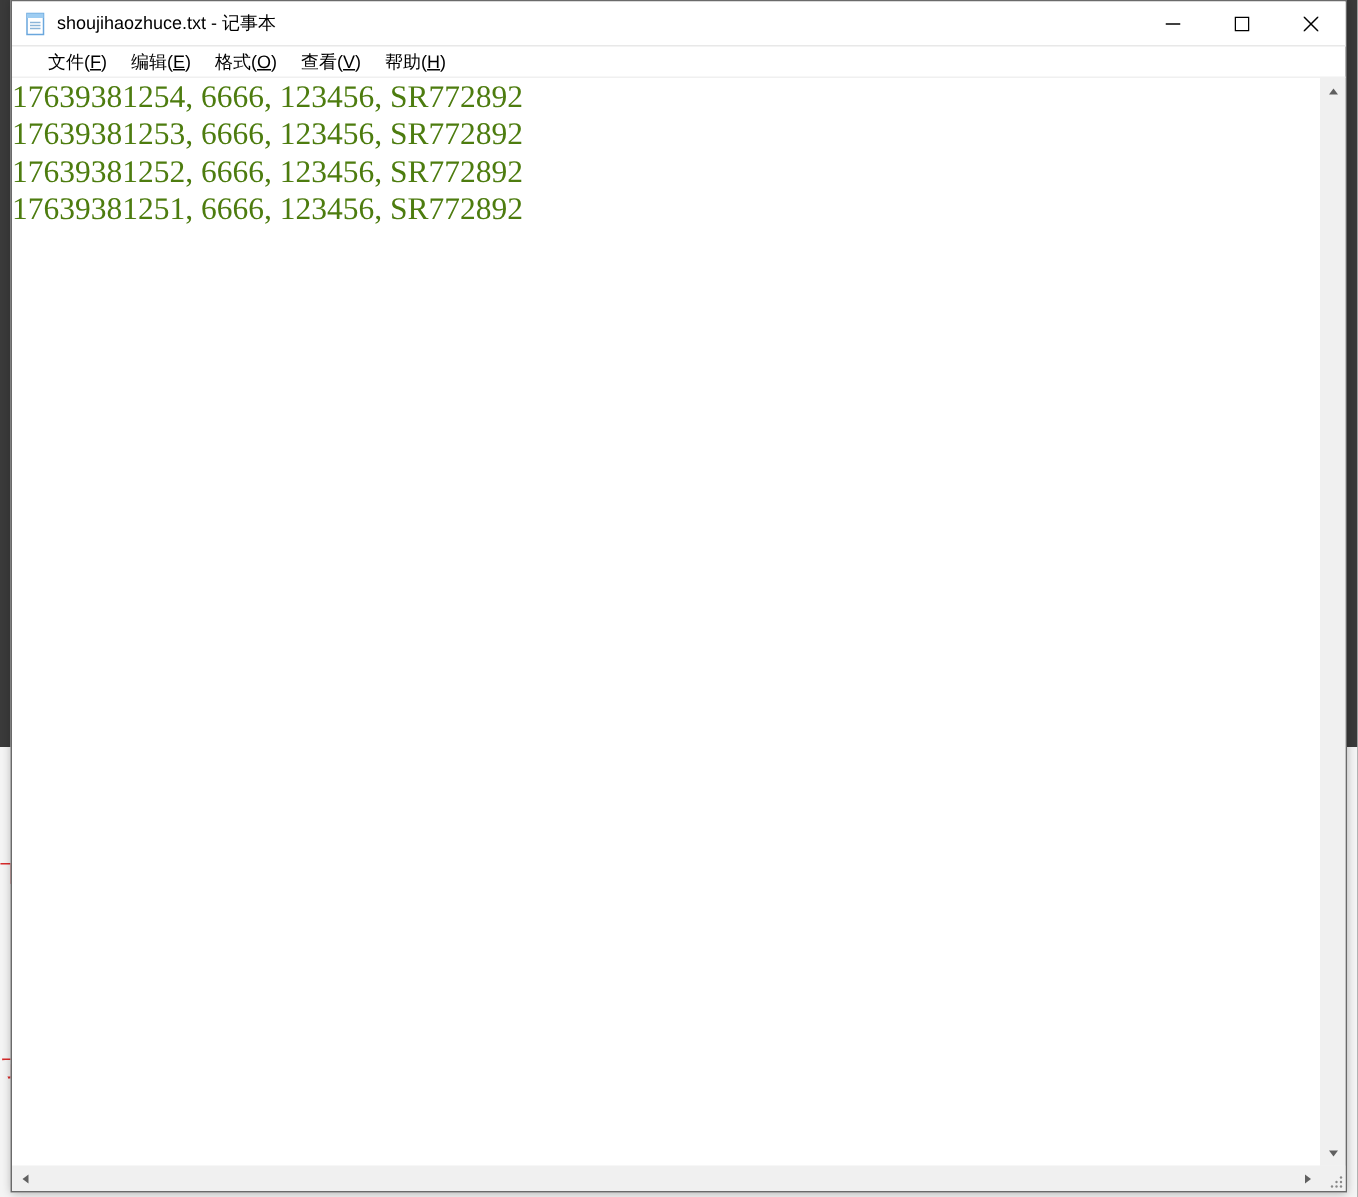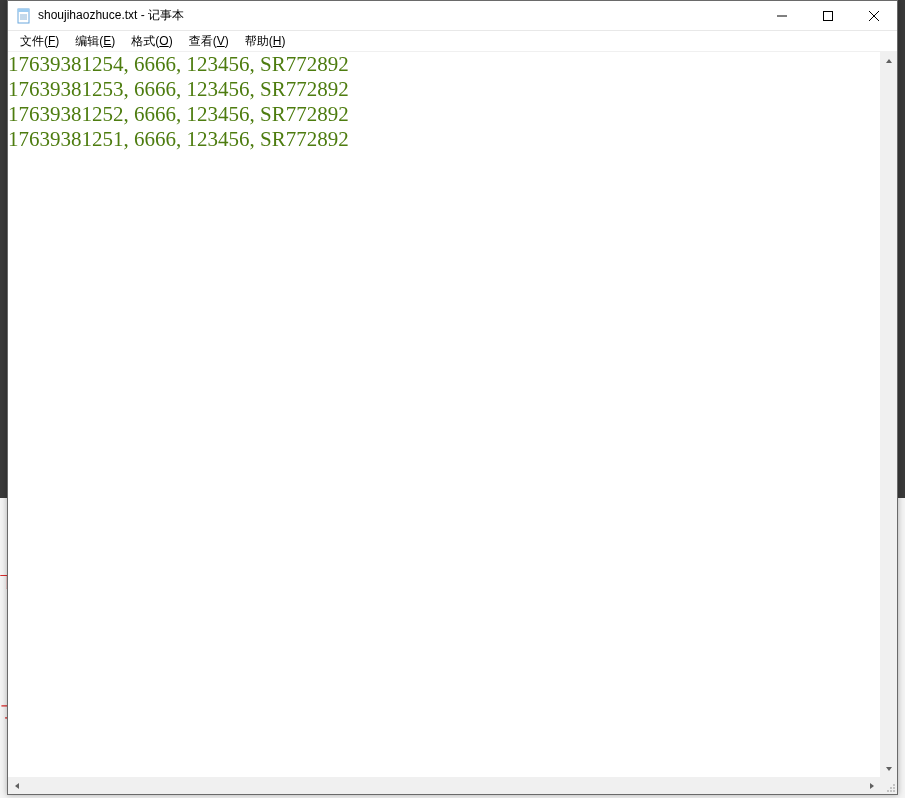--- a/index.html
+++ b/index.html
@@ -61,21 +61,21 @@
     display: flex;
     align-items: center; justify-content: center;
     font-size: 10px;
     color: #000;
   }
 
   .menubar {
     height: 21px;
     display: flex;
     align-items: center;
-    padding: 0 4px;
+    padding: 0 16px;
     font-size: 12px;
     color: #000;
     border-bottom: 1px solid #f0f0f0;
   }
   .menubar .menu-item {
     padding: 2px 8px;
   }
   .menubar .menu-item .ul { text-decoration: underline; }
 
   .client {

